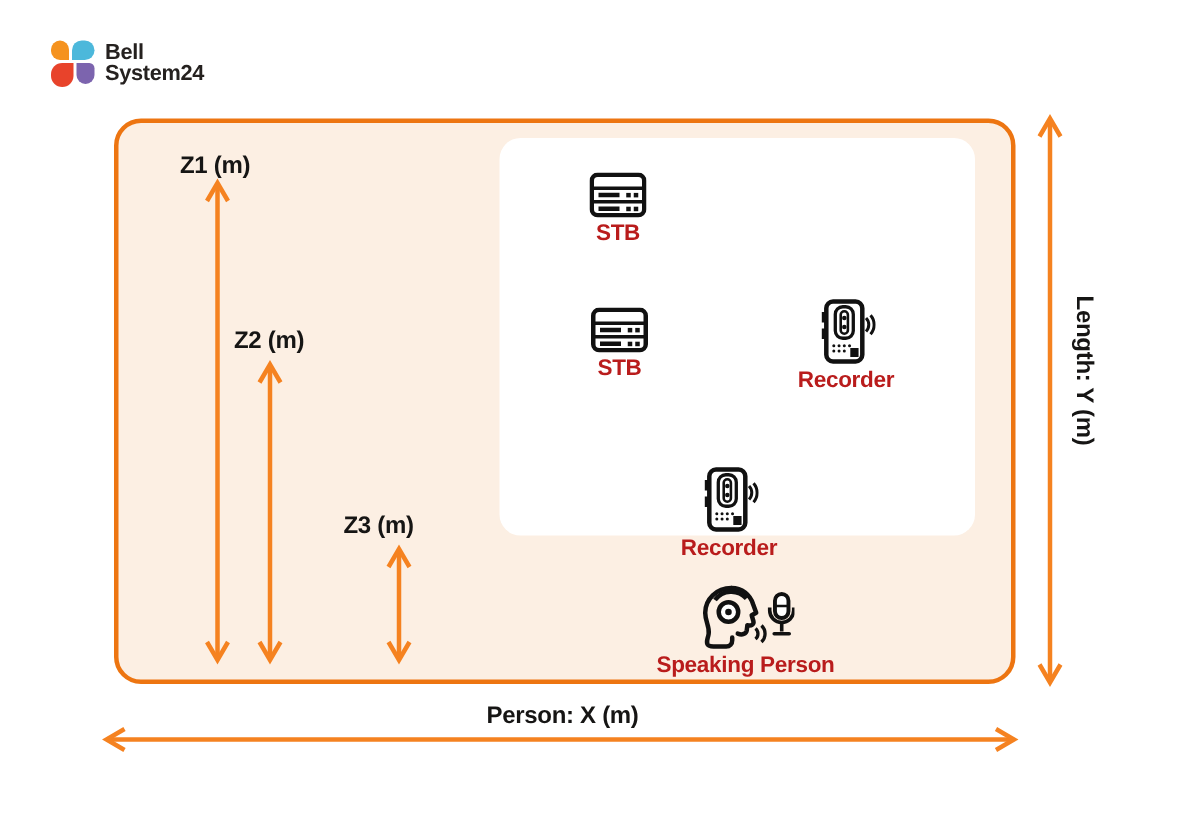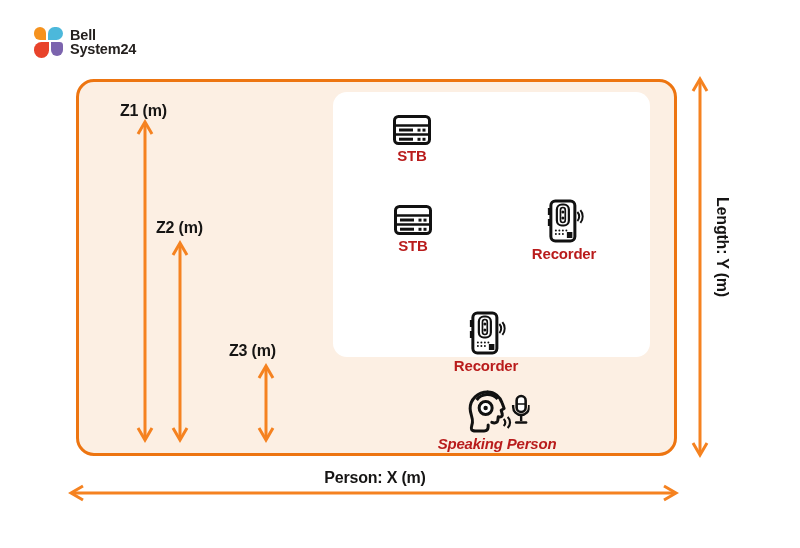--- a/index.html
+++ b/index.html
@@ -44,21 +44,21 @@
     transform:translateX(-50%);
   }
   .device-label{
     margin-top:2px;font-weight:600;font-size:15px;letter-spacing:-0.2px;color:#b91c1c;
     font-stretch:condensed;white-space:nowrap;
   }
   .dev-stb-1{left:412px;top:115px;}
   .dev-stb-2{left:413px;top:205px;}
   .dev-rec-1{left:564px;top:199px;}
   .dev-rec-2{left:486px;top:311px;}
-  .dev-person{left:497px;top:389px;font-style:italic;}
+  .dev-person{left:497px;top:389px;}
   .icon-svg{display:block;}
 </style>
 </head>
 <body>
 
 <div class="canvas">
 
   <div class="logo">
     <div class="logo-mark">
       <span class="lm-orange"></span>

